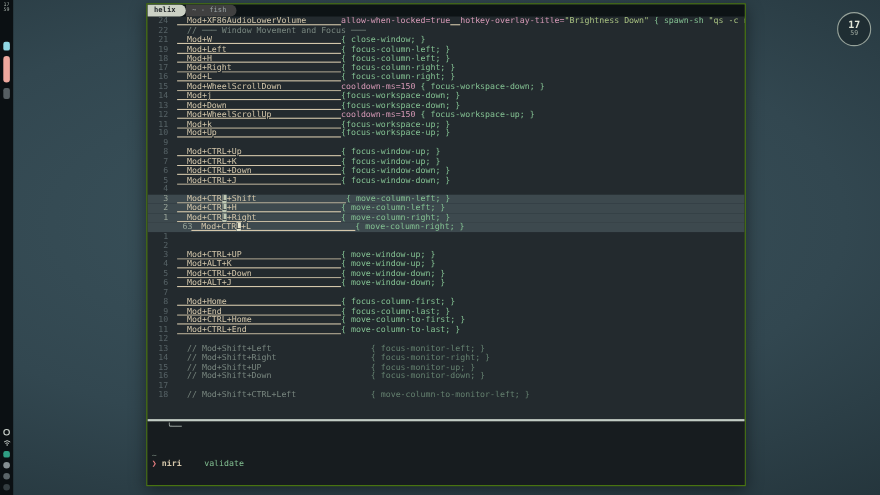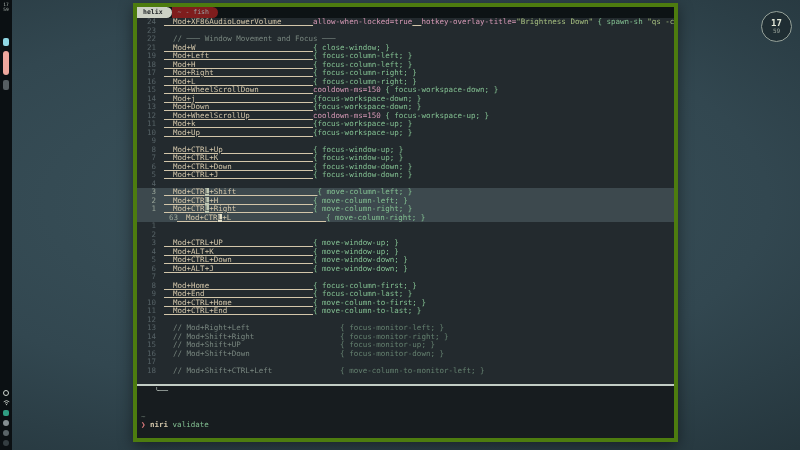--- a/index.html
+++ b/index.html
@@ -27,28 +27,28 @@
   .ticon { width:7px; height:7px; display:flex; align-items:center; justify-content:center; }
   .ti-circle { width:6px; height:6px; border:1px solid #cfd6d0; border-radius:50%; }
   .ti-green  { width:6px; height:6px; border-radius:2px; background:#2f9e83; }
   .ti-gray   { width:6px; height:6px; border-radius:50%; background:#848e91; }
   .ti-gray2  { width:6px; height:6px; border-radius:50%; background:#5a6468; }
   .ti-dark   { width:6px; height:6px; border-radius:50%; background:#343d41; }
 
   
   .window {
     position:absolute; left:133px; top:3px; width:545px; height:439px;
-    border:4px solid #4d7c0f; background:#232a2e;
+    border:1px solid #4d7c0f; background:#232a2e;
     box-shadow:0 4px 14px rgba(0,0,0,.45);
     display:flex; flex-direction:column; overflow:hidden;
   }
   .tabbar { height:11px; background:#0d1315; display:flex; align-items:stretch; flex:none; }
   .tab { font-size:6.5px; line-height:11px; padding:0 9px 0 6px; border-radius:0 6px 6px 0; }
   .tab-active  { background:#ccd1c5; color:#1e2326; font-weight:bold; }
-  .tab-inactive{ background:#7f1d1d; color:#97a1a3; }
+  .tab-inactive{ background:#404040; color:#97a1a3; }
 
   .editor { flex:none; height:366px; overflow:hidden; font-size:7.5px; line-height:8.5px; }
   .ed-row { display:flex; height:8.5px; overflow:hidden; }
   .ed-row.hl { background:#3d494e; }
   .ln { flex:none; width:27px; text-align:right; padding-right:8px; color:#56626
 
 6; color:#566266; }
   .ed-row.hl .ln { color:#97a398; }
   .ln.lncur { color:#cdd3ba;padding-left:32px; }
   .code { white-space:pre; }
@@ -70,21 +70,21 @@
 
   .shell {
     flex:1; background:#171c1f; border-top:2px solid #c2ccc4;
     font-size:7.5px; line-height:8.5px; padding-top:1px;
   }
   .sh-row { height:8.5px; white-space:pre; overflow:hidden; padding-left:4px; }
   .tdim  { color:#c3cdc6; }
   .tc    { color:#6b7a71; }
   .tred  { color:#e67e80; }
   .tbold { color:#d3c6aa; font-weight:bold; }
-  .taqua { color:#83c092; }
+  .taqua { color:#83c092;margin-left:16px; }
 
   
   .clock {
     position:absolute; left:761px; top:11px; width:31px; height:31px;
     border:1px solid #96a29a; border-radius:50%;
     background:rgba(22,32,36,.55);
     display:flex; flex-direction:column; align-items:center; justify-content:center;
   }
   .clock .hh { font-size:9px; font-weight:bold; color:#e3e8d8; line-height:9px; }
   .clock .mm { font-size:6px; color:#9aa59c; line-height:6px; }
@@ -133,24 +133,20 @@
     <div class="tab tab-active">helix</div>
     <div class="tab tab-inactive">~ - fish</div>
   </div>
 
   <div class="editor" id="editor">
       <div class="ed-row">
         <span class="ln">24</span>
         <span class="code"><span class="k">  Mod+XF86AudioLowerVolume       </span><span class="p">allow-when-locked=true</span><span class="k">  </span><span class="p">hotkey-overlay-title=</span><span class="s">"Brightness Down"</span><span class="a"> { spawn-sh </span><span class="s">"qs -c noctalia-shell</span></span>
       </div>
       <div class="ed-row">
-        <span class="ln">23</span>
-        <span class="code"></span>
-      </div>
-      <div class="ed-row">
         <span class="ln">22</span>
         <span class="code"><span class="c">  // ─── Window Movement and Focus ───</span></span>
       </div>
       <div class="ed-row">
         <span class="ln">21</span>
         <span class="code"><span class="k">  Mod+W                          </span><span class="a">{ close-window; }</span></span>
       </div>
       <div class="ed-row">
         <span class="ln">19</span>
         <span class="code"><span class="k">  Mod+Left                       </span><span class="a">{ focus-column-left; }</span></span>
@@ -274,21 +270,21 @@
       <div class="ed-row">
         <span class="ln">11</span>
         <span class="code"><span class="k">  Mod+CTRL+End                   </span><span class="a">{ move-column-to-last; }</span></span>
       </div>
       <div class="ed-row">
         <span class="ln">12</span>
         <span class="code"></span>
       </div>
       <div class="ed-row">
         <span class="ln">13</span>
-        <span class="code"><span class="c">  // Mod+Right+Left                    </span><span class="ca">{ focus-monitor-left; }</span></span>
+        <span class="code"><span class="c">  // Mod+Shift+Left                    </span><span class="ca">{ focus-monitor-left; }</span></span>
       </div>
       <div class="ed-row">
         <span class="ln">14</span>
         <span class="code"><span class="c">  // Mod+Shift+Right                   </span><span class="ca">{ focus-monitor-right; }</span></span>
       </div>
       <div class="ed-row">
         <span class="ln">15</span>
         <span class="code"><span class="c">  // Mod+Shift+UP                      </span><span class="ca">{ focus-monitor-up; }</span></span>
       </div>
       <div class="ed-row">

